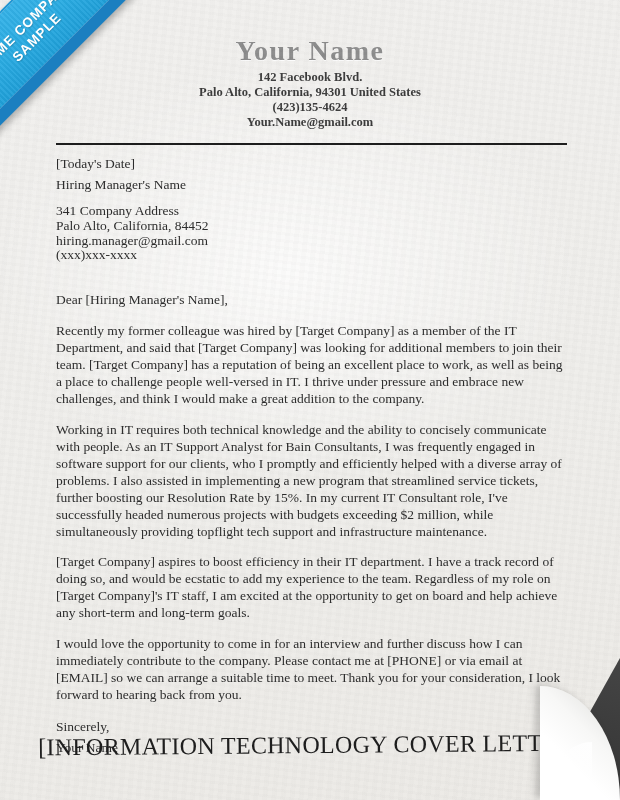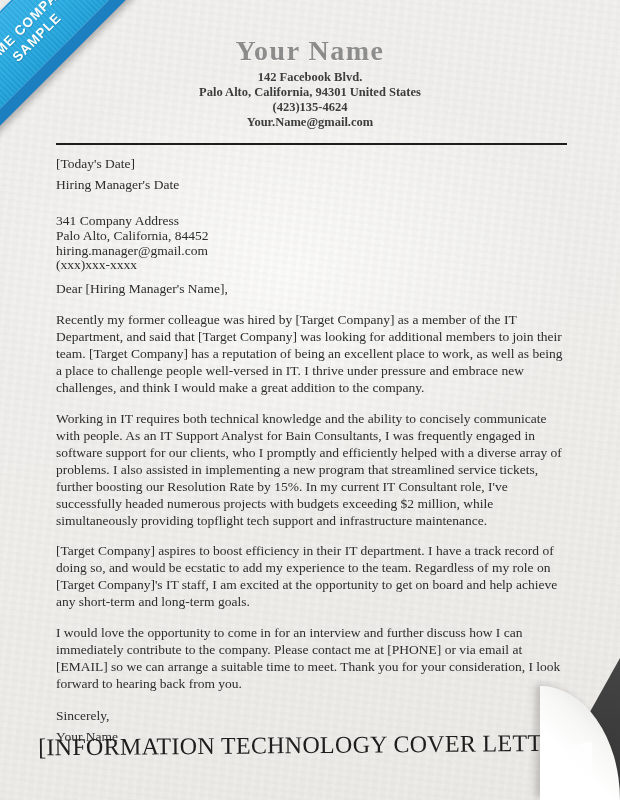--- a/index.html
+++ b/index.html
@@ -86,22 +86,22 @@
     width: 511px;
   }
   .rule {
     margin-top: 13px;
     border: 0;
     border-top: 2px solid #1d1d1d;
     height: 0;
   }
   .body-text { font-size: 13.5px; color: #2d2d2d; }
   .date-block { margin-top: 4px; line-height: 21px; }
-  .addr-block { margin-top: 19px; line-height: 14.8px; }
-  .salutation { margin-top: 6px; line-height: 19px; }
+  .addr-block { margin-top: 9px; line-height: 14.8px; }
+  .salutation { margin-top: 27px; line-height: 19px; }
   .para { margin-top: 13px; line-height: 17px; }
   .closing-block { margin-top: 4px; line-height: 21px; }
 
   
   .footer {
     position: absolute;
     left: 0; right: 0;
     top: 732px;
     text-align: center;
     transform: rotate(-0.5deg);
@@ -157,21 +157,21 @@
       <div>(423)135-4624</div>
       <div>Your.Name@gmail.com</div>
     </div>
   </div>
 
   <div class="content">
     <hr class="rule">
 
     <div class="body-text date-block">
       <div>[Today's Date]</div>
-      <div>Hiring Manager's Date</div>
+      <div>Hiring Manager's Name</div>
     </div>
 
     <div class="body-text addr-block">
       <div>341 Company Address</div>
       <div>Palo Alto, California, 84452</div>
       <div>hiring.manager@gmail.com</div>
       <div>(xxx)xxx-xxxx</div>
     </div>
 
     <div class="body-text salutation">Dear [Hiring Manager's Name],</div>

